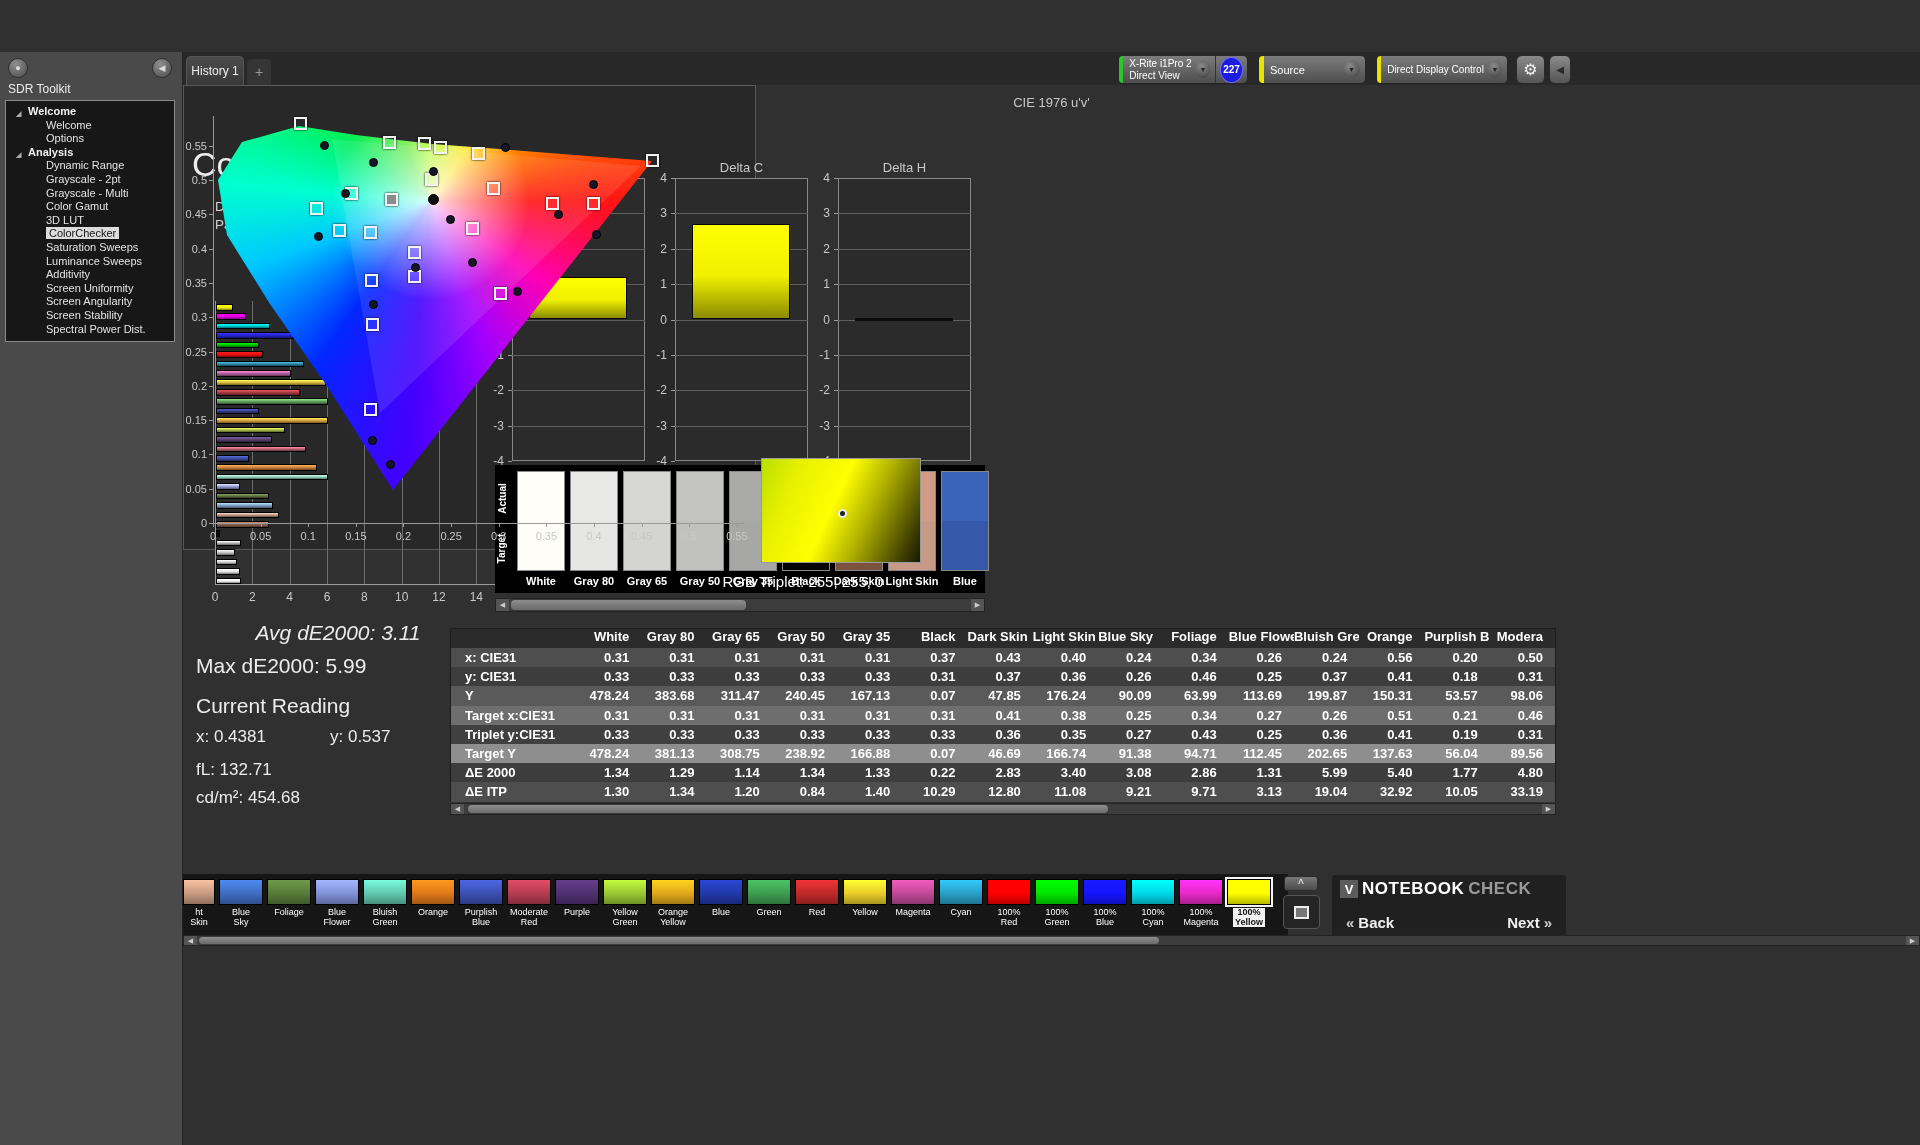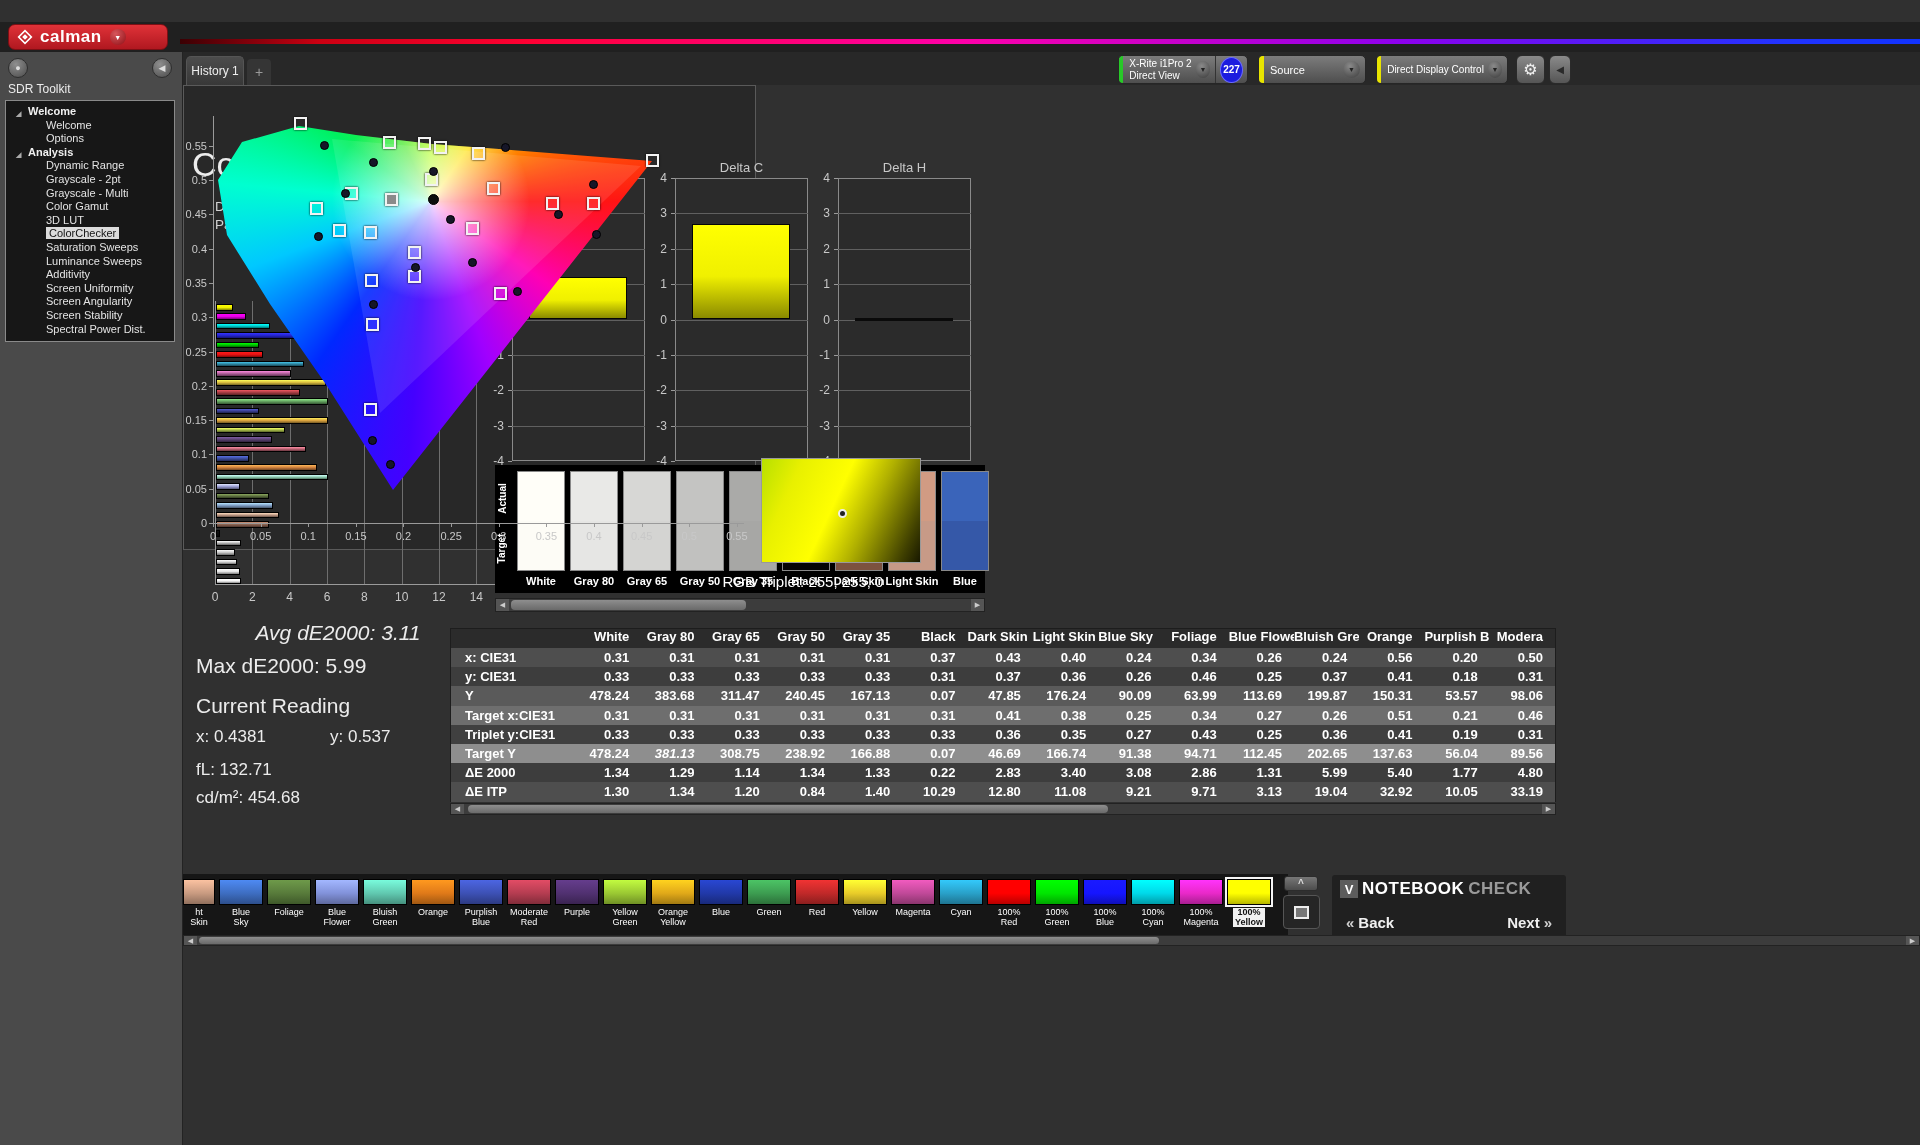--- a/index.html
+++ b/index.html
@@ -100,31 +100,20 @@
   #wm-sub{color:#9a9a9a;font-weight:bold;font-size:17px;letter-spacing:.5px;}
   .wm-btn{position:absolute;bottom:6px;color:#f0f0f0;font-size:15px;font-weight:bold;display:flex;align-items:center;gap:4px;}
   .wm-chev{color:#cfcfcf;font-size:15px;}
 </style>
 </head>
 <body>
 
 <div id="app">
 
 
-  <div id="menubar" class="abs">
-    <div id="gradient-line" class="abs"></div>
-    <div id="logo-btn" class="abs">
-      <svg width="20" height="20" viewBox="0 0 20 20">
-        <rect x="5.5" y="5.5" width="9" height="9" transform="rotate(45 10 10)" fill="none" stroke="#fff" stroke-width="1.6"></rect>
-        <rect x="8" y="8" width="4" height="4" transform="rotate(45 10 10)" fill="#fff"></rect>
-      </svg>
-      <span id="logo-text">calman</span>
-      <span id="logo-drop">▼</span>
-    </div>
-  </div>
 
   <div id="toolbar" class="abs">
     <div id="history-tab" class="abs">History 1</div>
     <div id="add-tab" class="abs">+</div>
 
     <div class="dropwidget abs" style="left:935px;width:130px;">
       <div class="accentbar" id="meter-accent" style="background: rgb(40, 200, 40);"></div>
       <div class="droptext" style="flex:1">
         <div>X-Rite i1Pro 2</div>
         <div>Direct View</div>
@@ -370,20 +359,21 @@
       </div>
     <div class="sbar abs" style="left:312px;top:513px;width:490px;height:14px;">
       <div class="arrow">◀</div>
       <div class="track">
           <div class="thumb" style="left:2px;width:235px;"></div>
         </div>
       <div class="arrow">▶</div>
     </div>
 
     <div id="cie-panel">
+      <div class="chart-title" style="position:absolute;left:0;top:10px;width:100%;">CIE 1976 u'v'</div>
       <div id="cie-plot">
         <div id="horseshoe"></div>
         <div id="gamut-tri"></div>
         <div id="horseshoe-glow"></div>
         <div id="cie-markers">
             <div class="m-square" style="left: 81.1269px; top: 0.565734px;"></div>
             <div class="m-square" style="left: 169.706px; top: 20.4595px;"></div>
             <div class="m-square" style="left: 204.948px; top: 21.1455px;"></div>
             <div class="m-square" style="left: 221.139px; top: 25.2615px;"></div>
             <div class="m-square" style="left: 259.238px; top: 31.4354px;"></div>
@@ -586,21 +576,21 @@
           <div class="tcell" style="width: 65.2667px;">0.43</div>
           <div class="tcell" style="width: 65.2667px;">0.25</div>
           <div class="tcell" style="width: 65.2667px;">0.36</div>
           <div class="tcell" style="width: 65.2667px;">0.41</div>
           <div class="tcell" style="width: 65.2667px;">0.19</div>
           <div class="tcell" style="width: 65.2667px;">0.31</div>
         </div>
         <div class="trow" style="top: 115px; height: 19.2px; background: rgb(142, 142, 142); align-items: center;">
           <div class="tlabel" style="width: 125px;">Target Y</div>
           <div class="tcell" style="width: 65.2667px;">478.24</div>
-          <div class="tcell" style="width: 65.2667px; font-style: italic;">381.13</div>
+          <div class="tcell" style="width: 65.2667px;">381.13</div>
           <div class="tcell" style="width: 65.2667px;">308.75</div>
           <div class="tcell" style="width: 65.2667px;">238.92</div>
           <div class="tcell" style="width: 65.2667px;">166.88</div>
           <div class="tcell" style="width: 65.2667px;">0.07</div>
           <div class="tcell" style="width: 65.2667px;">46.69</div>
           <div class="tcell" style="width: 65.2667px;">166.74</div>
           <div class="tcell" style="width: 65.2667px;">91.38</div>
           <div class="tcell" style="width: 65.2667px;">94.71</div>
           <div class="tcell" style="width: 65.2667px;">112.45</div>
           <div class="tcell" style="width: 65.2667px;">202.65</div>

